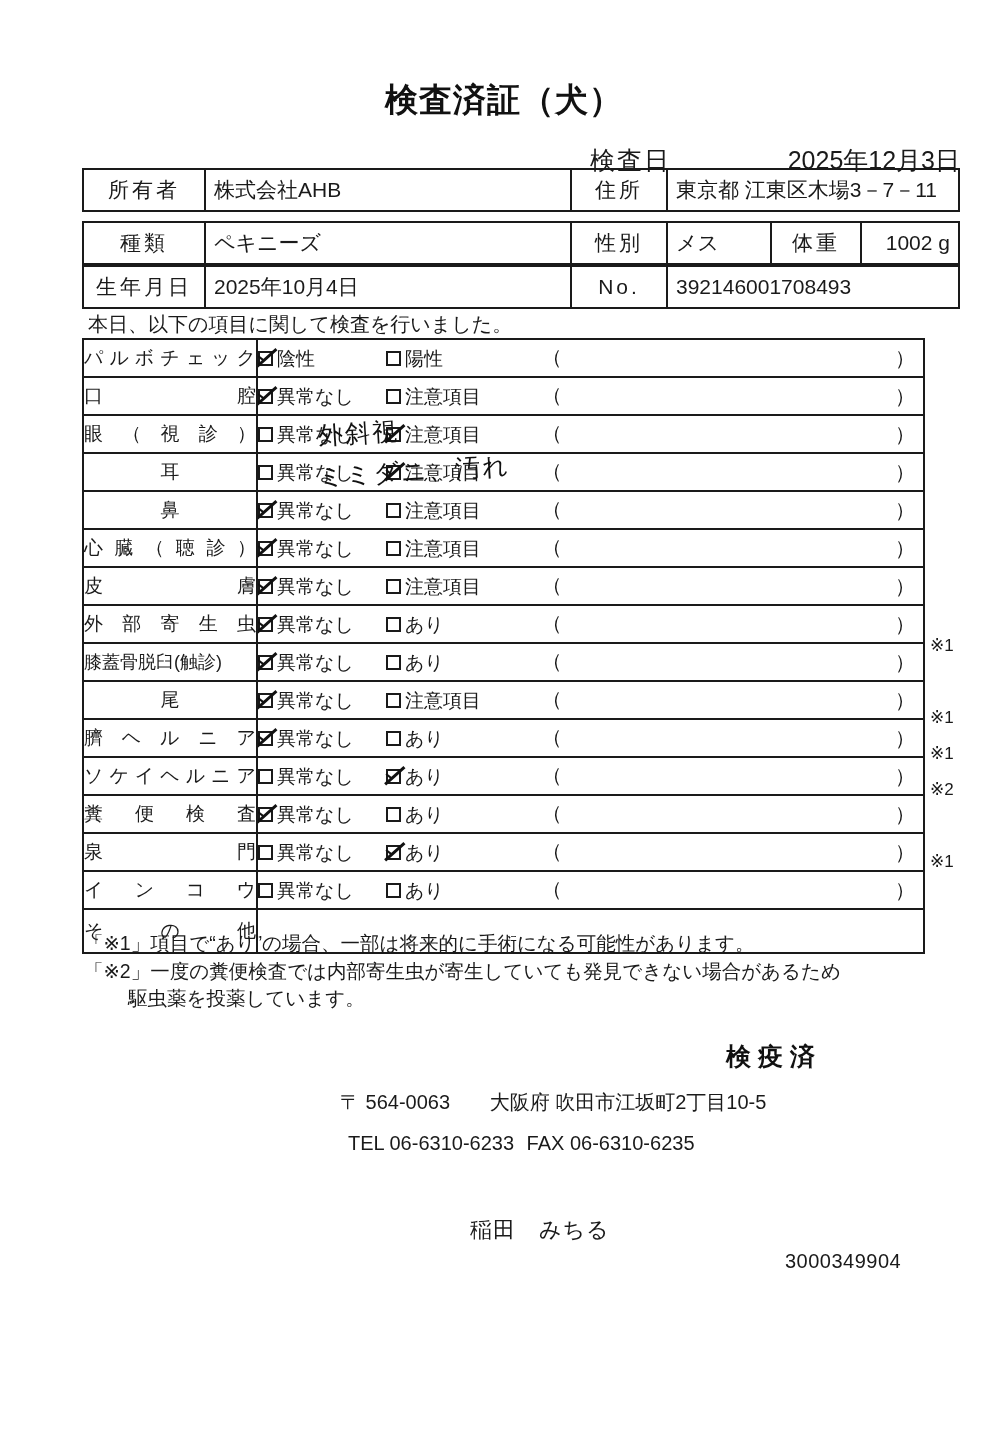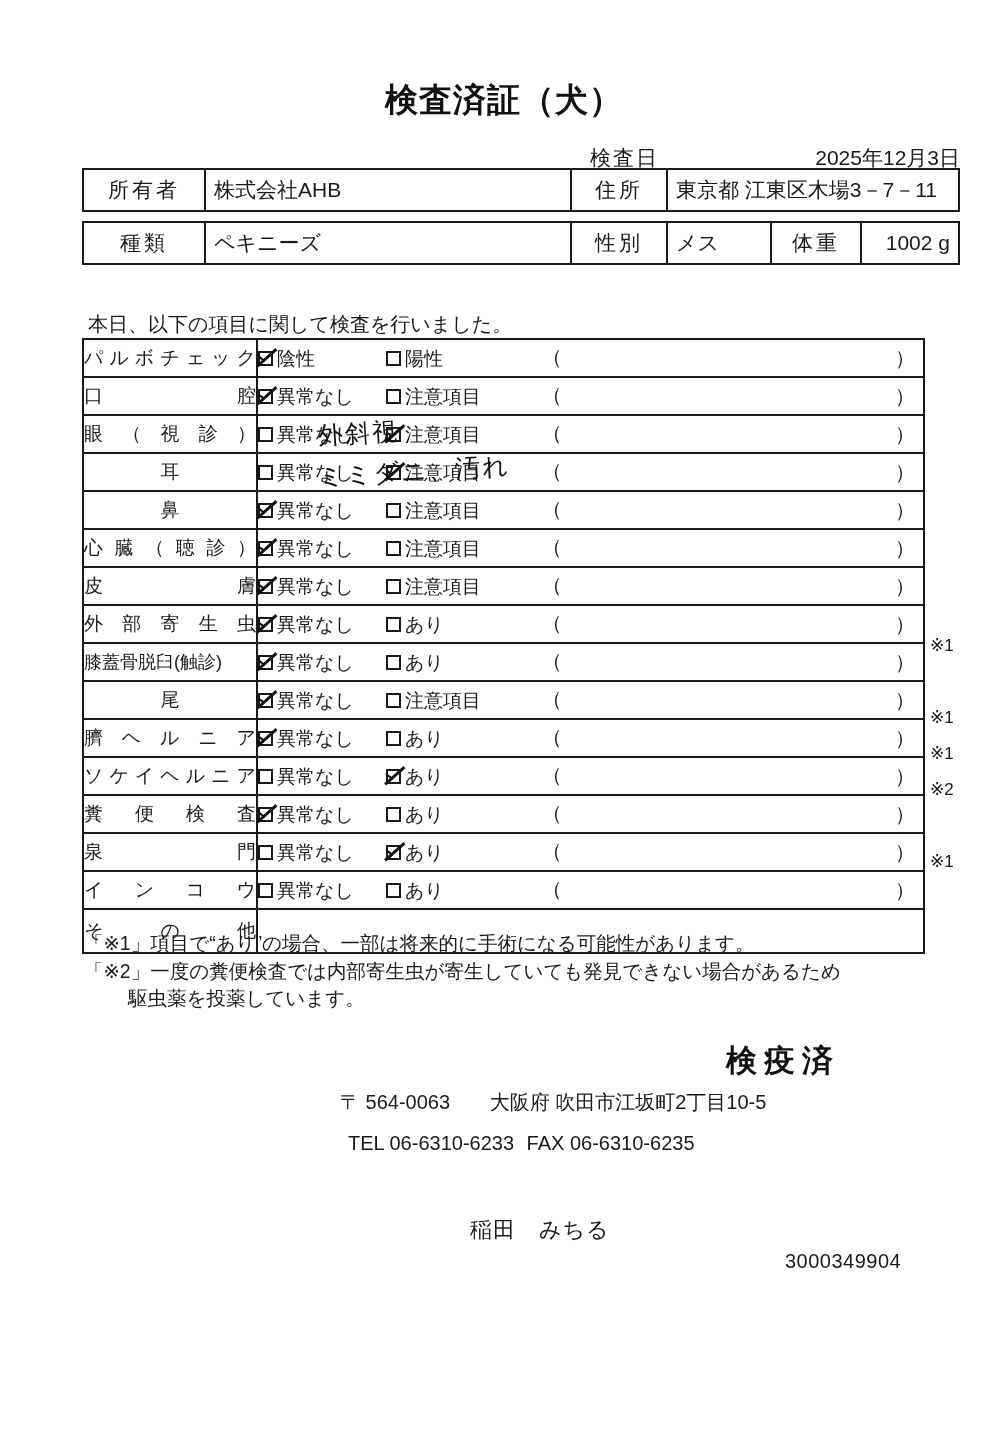--- a/index.html
+++ b/index.html
@@ -35,21 +35,21 @@
 
   
   .insp-date-row {
     position: absolute;
     top: 144px;
     left: 590px;
     width: 370px;
     display: flex;
     justify-content: space-between;
     align-items: baseline;
-    font-size: 21px;
+    font-size: 25px;
   }
   .insp-date-label { letter-spacing: 2px; }
   .insp-date-value { letter-spacing: 0px; }
 
   
   .hdr-table {
     position: absolute;
     left: 82px;
     width: 878px;
     border-collapse: collapse;
@@ -211,21 +211,21 @@
     left: 86px;
     font-size: 20px;
     line-height: 1.36;
   }
 
   
   .stamp {
     position: absolute;
     top: 1040px;
     left: 726px;
-    font-size: 31px;
+    font-size: 25px;
     font-weight: 700;
     letter-spacing: 7px;
     color: #111;
   }
 
   
   .postal-line {
     position: absolute;
     top: 1089px;
     left: 340px;
@@ -294,20 +294,30 @@
       <td class="lbl" style="width:104px">種類</td>
       <td class="val" style="width:348px">ペキニーズ</td>
       <td class="lbl" style="width:78px">性別</td>
       <td class="val" style="width:86px">メス</td>
       <td class="lbl" style="width:72px">体重</td>
       <td class="val-right">1002  g</td>
     </tr>
   </tbody>
     </table>
 
+  <table class="hdr-table" id="hdr-birth">
+    <tbody>
+        <tr>
+      <td class="lbl" style="width:104px">生年月日</td>
+      <td class="val" style="width:348px">2025年10月4日</td>
+      <td class="lbl" style="width:78px">No.</td>
+      <td class="val">392146001708493</td>
+    </tr>
+  </tbody>
+    </table>
 
   <div class="intro">本日、以下の項目に関して検査を行いました。</div>
 
   <table class="check-table">
     <tbody id="checklist-body">
         <tr>
           <td class="c-label">
             <span class="spread">
               <span>パ</span>
               <span>ル</span>

